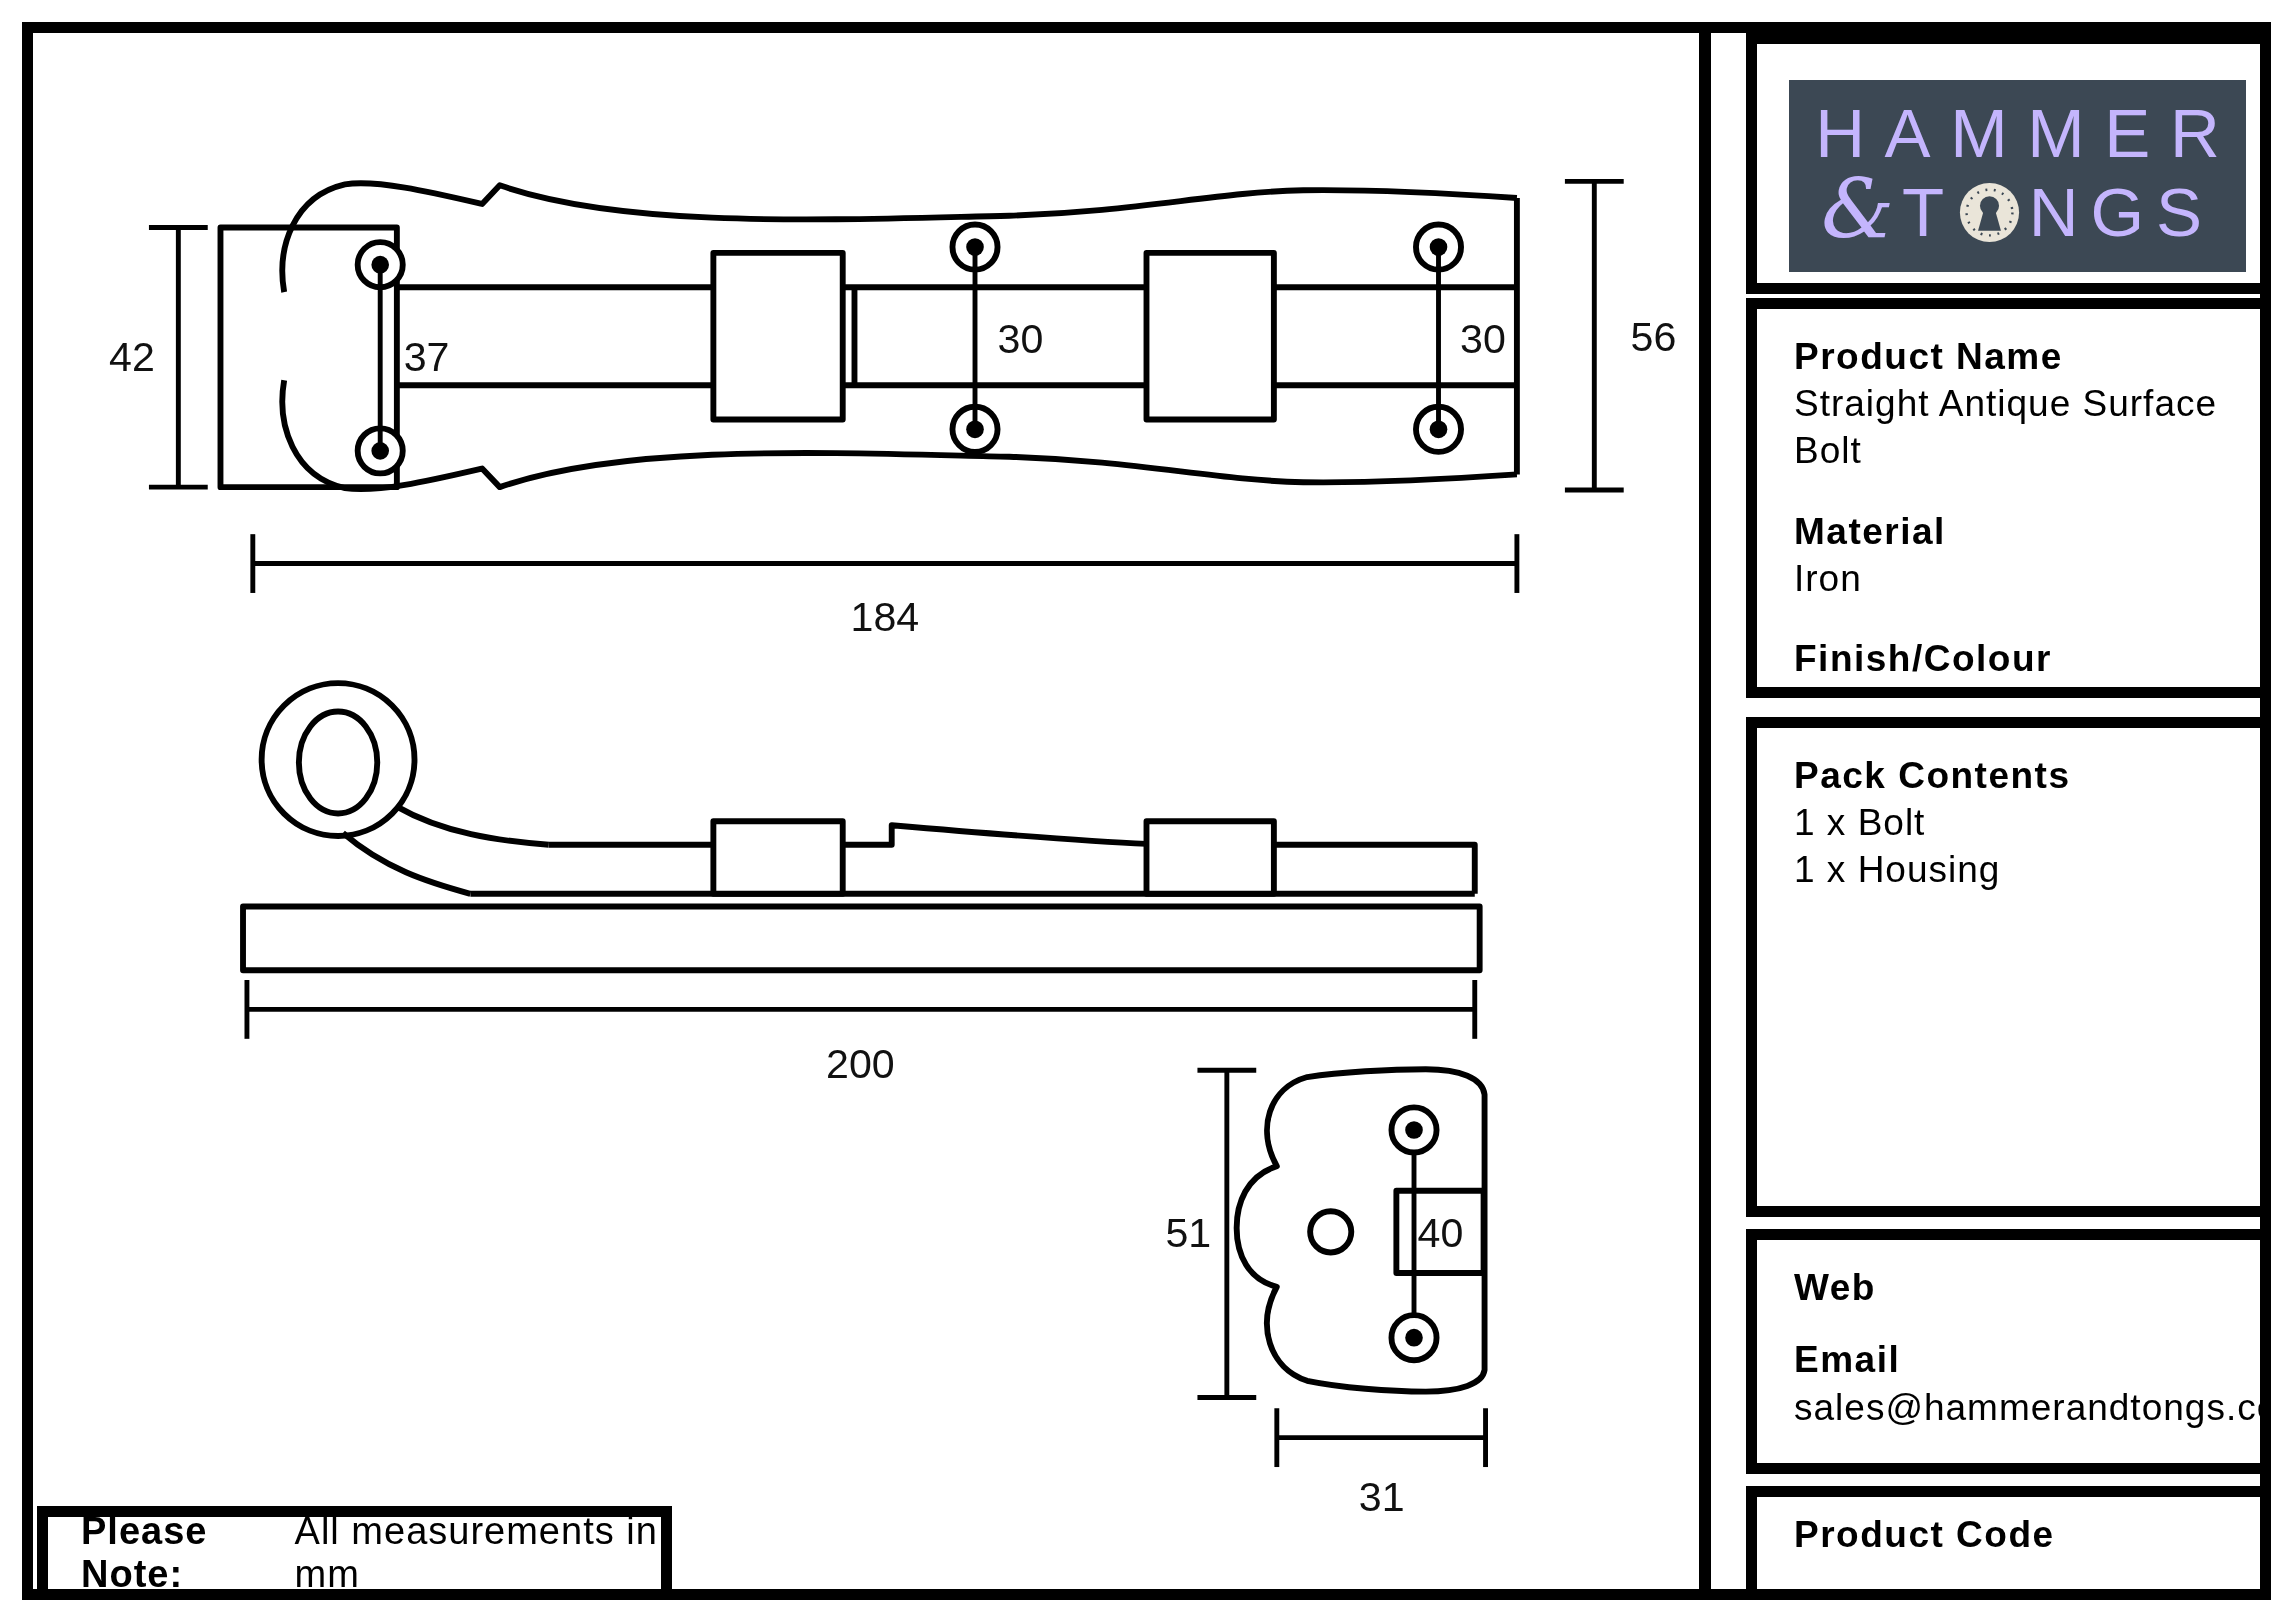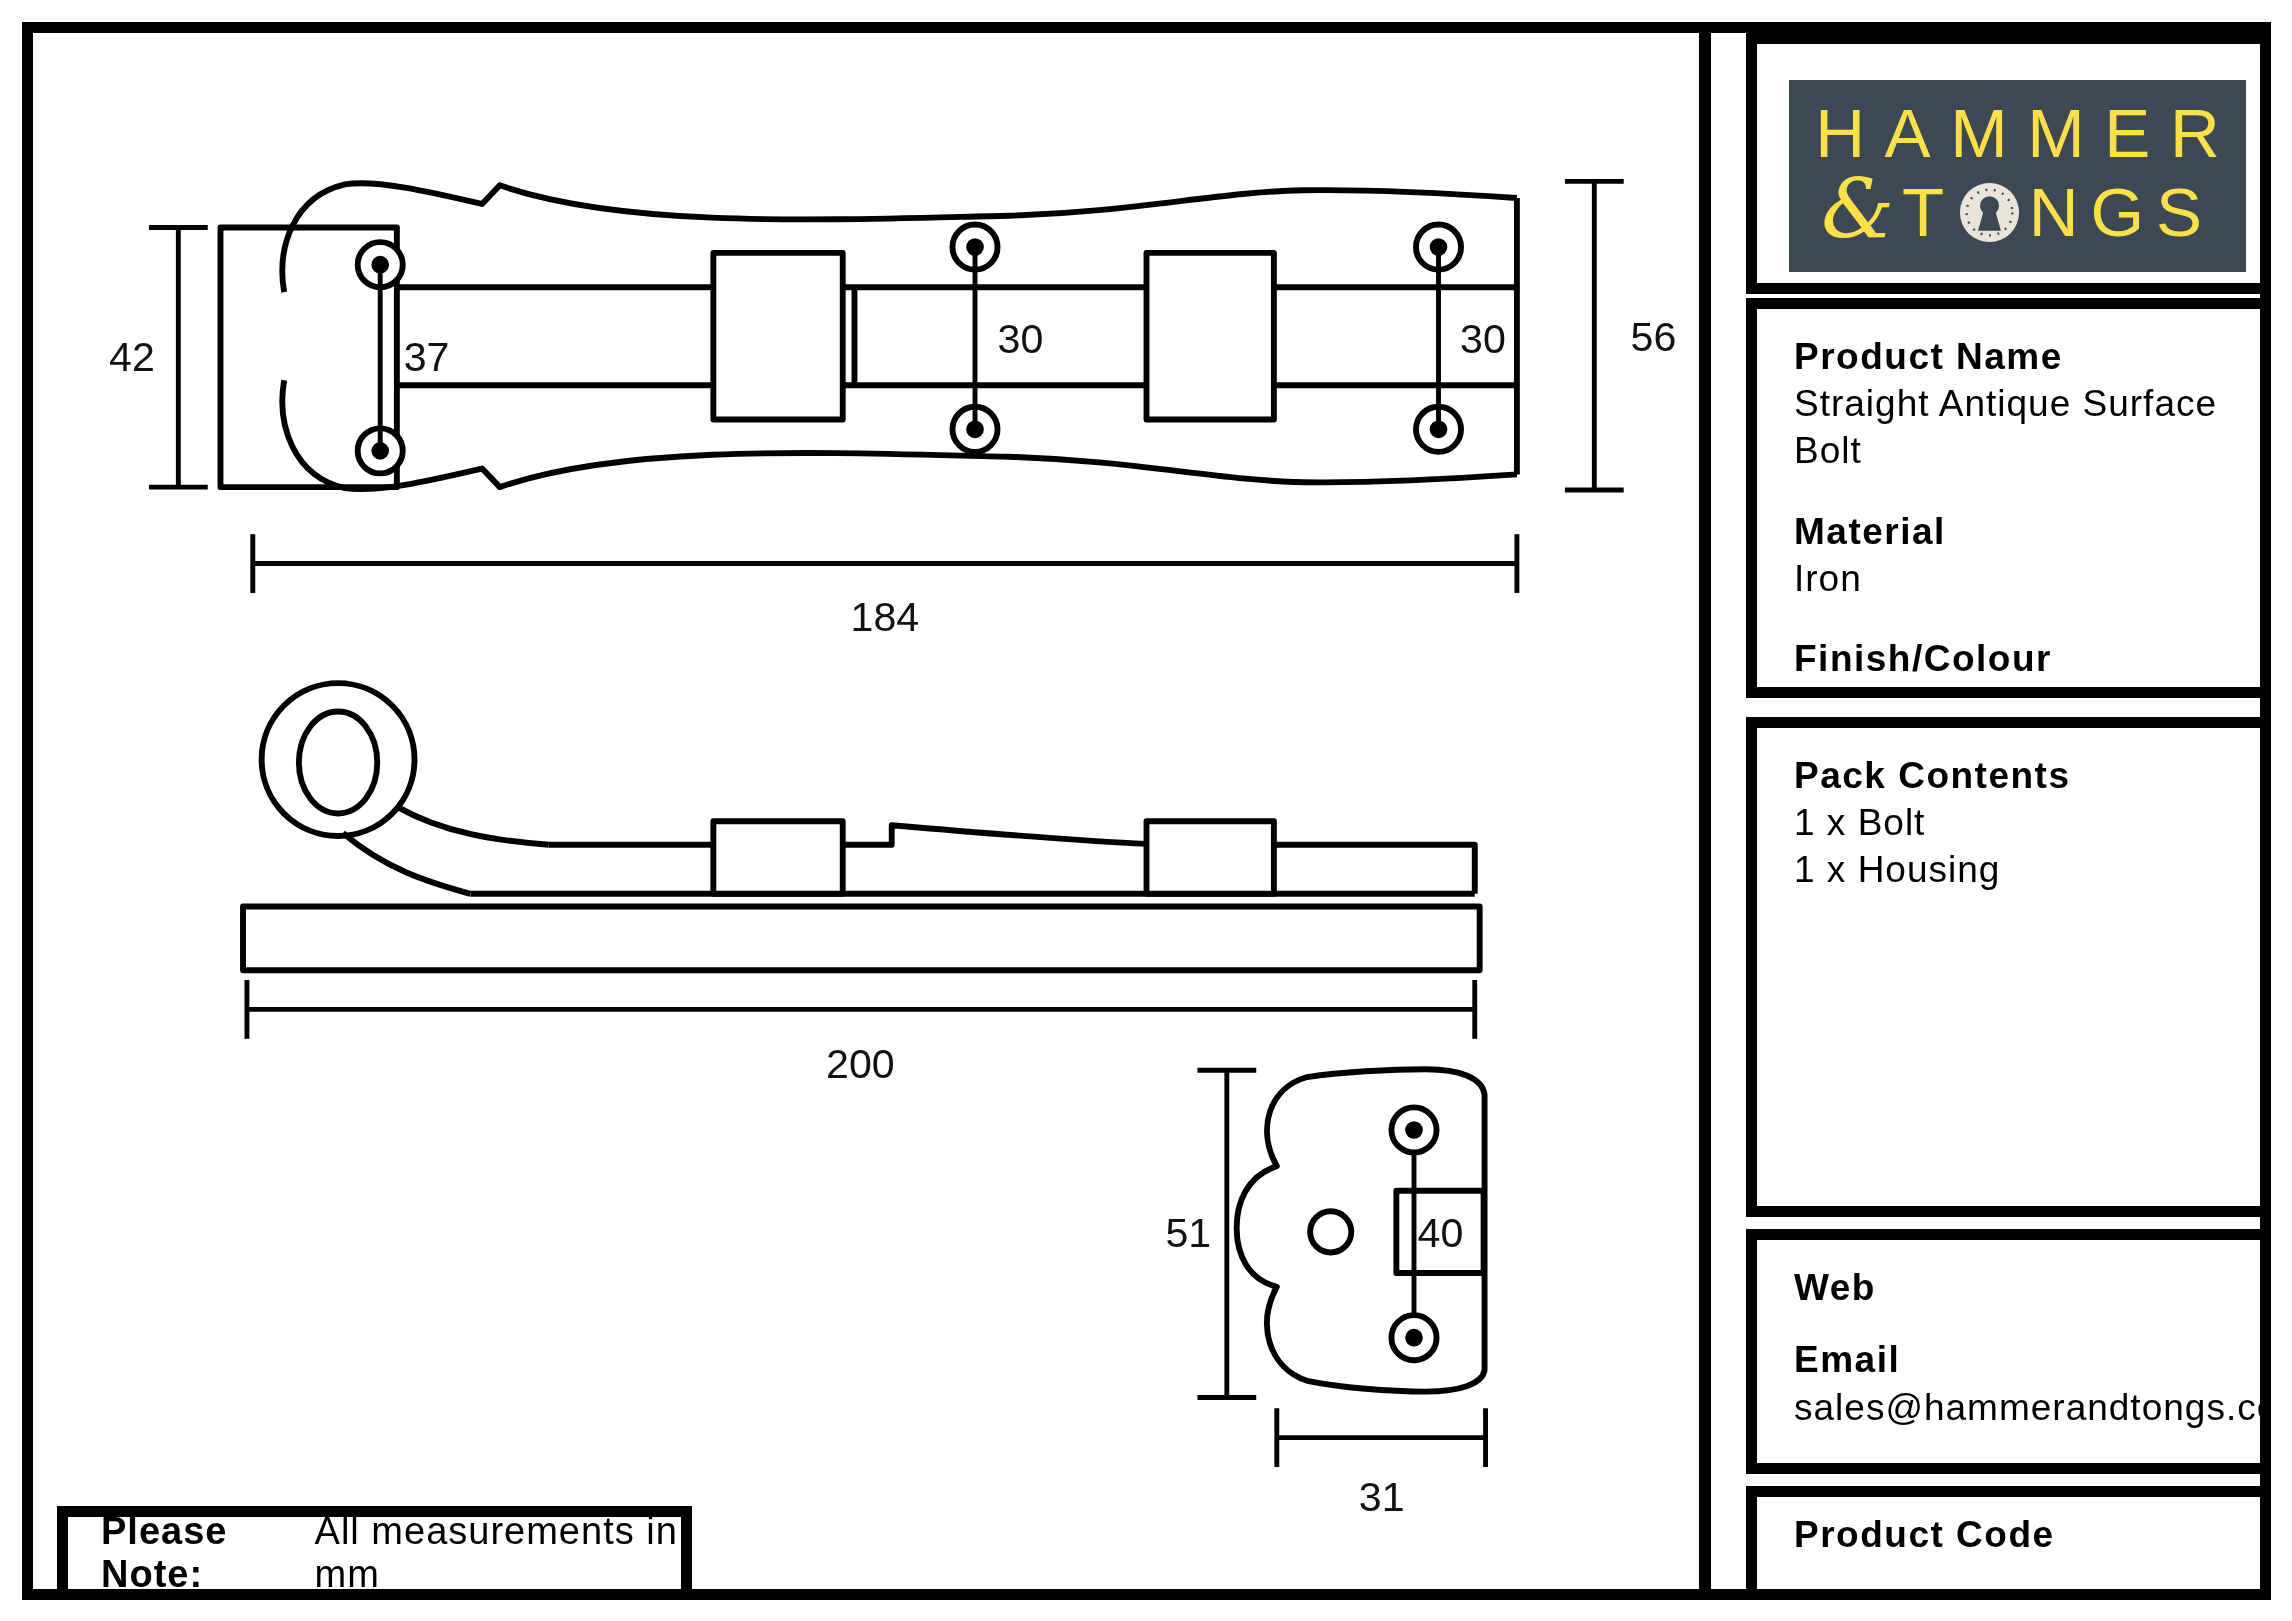--- a/index.html
+++ b/index.html
@@ -9,21 +9,21 @@
   
   .page-frame { position:absolute; left:21.6px; top:21.6px; width:2249px; height:1578px;
                 border:11.8px solid #000; box-sizing:border-box; }
   .drawing-divider { position:absolute; left:1699px; top:21.6px; width:11.8px; height:1578px;
                      background:#000; }
   #drawing-svg { position:absolute; left:0; top:0; }
 
   
   .note-box { position:absolute; left:37px; top:1506px; width:635px; height:94px;
               border:11.8px solid #000; box-sizing:border-box; background:#fff;
-              display:flex; align-items:center; padding-left:33px;margin-left:20px; }
+              display:flex; align-items:center; padding-left:33px; }
   .note-box .lbl { font-weight:bold; font-size:38px; letter-spacing:1px; }
   .note-box .txt { font-size:38px; margin-left:13.7px; letter-spacing:1px; }
 
   
   .sbox { position:absolute; left:1746px; width:525px; border:11.8px solid #000;
           box-sizing:border-box; background:#fff; overflow:hidden; }
   .sbox-logo    { top:33px;   height:261px; }
   .sbox-product { top:298px;  height:400px; }
   .sbox-pack    { top:717px;  height:500px; }
   .sbox-contact { top:1229px; height:245px; }
@@ -194,21 +194,21 @@
     </g>
   </g>
 </svg>
 
 <div class="note-box">
   <span class="lbl">Please Note:</span>
   <span class="txt">All measurements in mm</span>
 </div>
 
 <div class="sbox sbox-logo">
-  <div class="logo-rect" id="logo-rect" style="background: rgb(60, 72, 84); color: #fde047;">
+  <div class="logo-rect" id="logo-rect" style="background: rgb(60, 72, 84); color: #c4b5fd;">
     <div class="logo-line1">HAMMER</div>
     <div class="logo-line2">
       <span class="logo-amp">&amp;</span>
       <span class="logo-l2t">T</span>
       <svg class="keyhole-svg" width="63" height="63" viewBox="-33 -33 66 66">
         <circle cx="0" cy="0" r="31" fill="#EAE5D9"></circle>
         <circle cx="0" cy="0" r="24" fill="none" stroke="#3C4854" stroke-width="2.5" stroke-dasharray="2 7"></circle>
         <circle cx="0" cy="-7" r="10" fill="#3C4854"></circle>
         <path d="M-6,-2 L6,-2 L12,19 L-12,19 Z" fill="#3C4854"></path>
       </svg>

